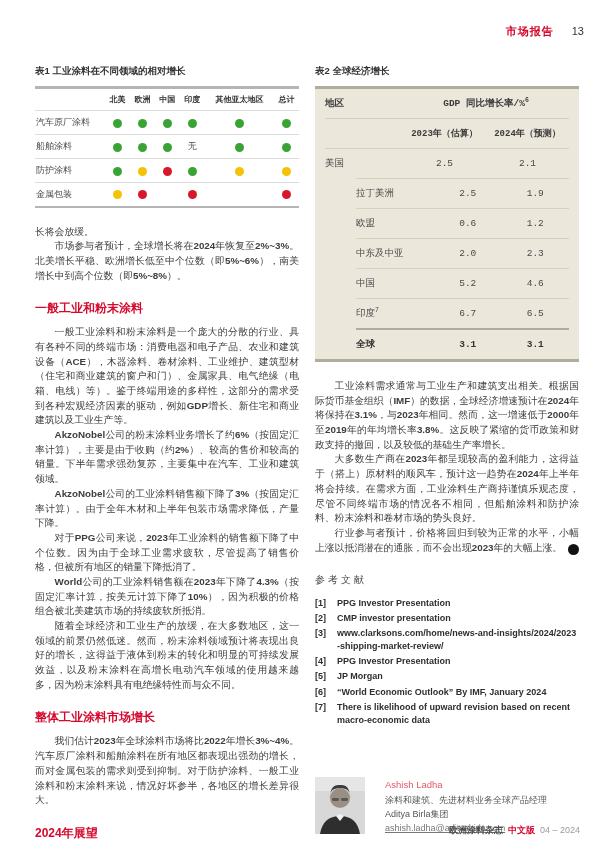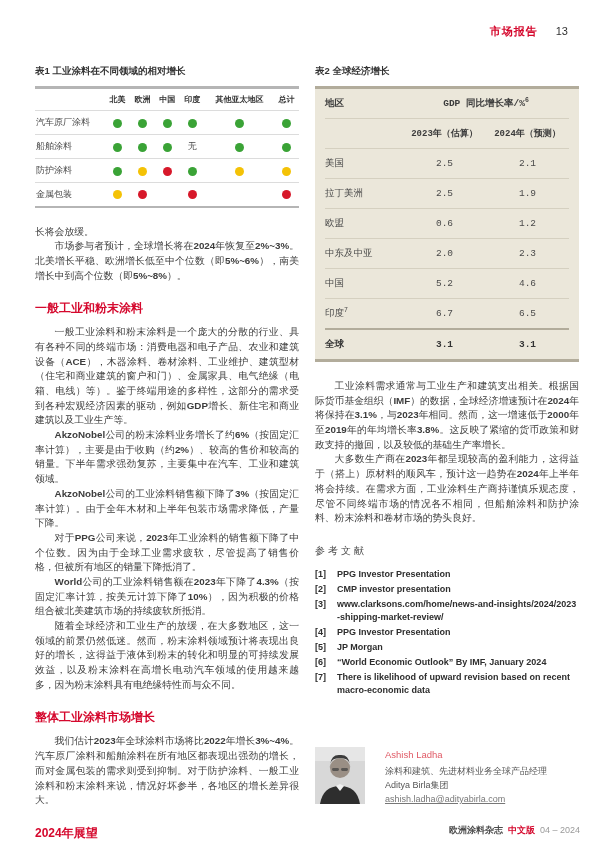--- a/index.html
+++ b/index.html
@@ -13,21 +13,21 @@
     --t2-heavy:#b2ac9b;
   }
   *{margin:0;padding:0;box-sizing:border-box;}
   html,body{background:#ffffff;}
   body{
     width:600px;height:849px;
     font-family:"Liberation Sans","DejaVu Sans",sans-serif;
     color:var(--body-text);
     position:relative;overflow:hidden;
   }
-  .page{width:600px;height:849px;padding:24px 32px 16px 35px;position:relative;overflow:hidden;}
+  .page{width:600px;height:849px;padding:24px 16px 16px 35px;position:relative;overflow:hidden;}
 
   
   .header-row{display:flex;justify-content:flex-end;align-items:baseline;gap:18px;margin-bottom:26px;}
   .section-label{color:var(--red);font-weight:bold;font-size:11px;letter-spacing:1px;}
   .page-num{font-size:11px;color:#333;}
 
   
   .columns{display:flex;gap:16px;}
   .col{width:264px;flex:none;}
 
@@ -52,21 +52,21 @@
   .section-heading{color:var(--red);font-size:12px;font-weight:bold;margin:17px 0 8px;}
 
   
   .t2{background:var(--t2-bg);border-top:3px solid var(--t2-heavy);border-bottom:3px solid var(--t2-heavy);padding:0 10px;font-size:9.5px;color:var(--table-text);}
   .t2-head,.t2-sub,.t2-row{display:flex;align-items:center;padding:8px 0;font-family:Liberation Mono, monospace;}
   .t2-head{border-bottom:1px solid var(--t2-line);font-weight:bold;color:#3c3c3c;}
   .t2-sub{border-bottom:1px solid var(--t2-line);font-weight:bold;color:#3c3c3c;font-size:9px;white-space:nowrap;}
   .t2-label{flex:0 0 78px;}
   .t2-gdp{flex:1;text-align:center;}
   .t2-val{flex:1;text-align:center;}
-  .t2-row + .t2-row{border-top:1px solid var(--t2-line);}
+  .t2-row + .t2-row{border-top:1px solid var(--t2-line);margin-left:31px;}
   .t2-row.t2-bold{border-top:2px solid var(--t2-heavy);font-weight:bold;color:#333;}
   sup{font-size:6.5px;vertical-align:super;line-height:0;}
 
   
   .end-marker{float:right;width:11px;height:11px;background:#111;color:#fff;border-radius:50%;
     font-size:6px;line-height:11px;text-align:center;margin-top:3px;}
 
   
   .refs-heading{font-size:10px;color:var(--table-text);letter-spacing:3px;margin:18px 0 10px;}
   .ref-item{display:flex;font-size:9px;font-weight:bold;color:#2e2e2e;line-height:1.45;margin-bottom:2px;}
@@ -224,20 +224,21 @@
               <span class="t2-label">全球</span>
               <span class="t2-val">3.1</span>
               <span class="t2-val">3.1</span>
             </div>
           </div>
       </div>
 
       <div class="textblock">
           <p class="para">工业涂料需求通常与工业生产和建筑支出相关。根据国际货币基金组织（<b>IMF</b>）的数据，全球经济增速预计在<b>2024</b>年将保持在<b>3.1%</b>，与<b>2023</b>年相同。然而，这一增速低于<b>2000</b>年至<b>2019</b>年的年均增长率<b>3.8%</b>。这反映了紧缩的货币政策和财政支持的撤回，以及较低的基础生产率增长。</p>
           <p class="para">大多数生产商在<b>2023</b>年都呈现较高的盈利能力，这得益于（搭上）原材料的顺风车，预计这一趋势在<b>2024</b>年上半年将会持续。在需求方面，工业涂料生产商持谨慎乐观态度，尽管不同终端市场的情况各不相同，但船舶涂料和防护涂料、粉末涂料和卷材市场的势头良好。</p>
+          <p class="para">行业参与者预计，价格将回归到较为正常的水平，小幅上涨以抵消潜在的通胀，而不会出现<b>2023</b>年的大幅上涨。<span class="end-marker">◀</span></p>
         </div>
 
       <div class="refs-heading">参考文献</div>
       <div id="ref-list">
           <div class="ref-item">
             <span class="ref-num">[1]</span>
             <span class="ref-text">PPG Investor Presentation</span>
           </div>
           <div class="ref-item">
             <span class="ref-num">[2]</span>

